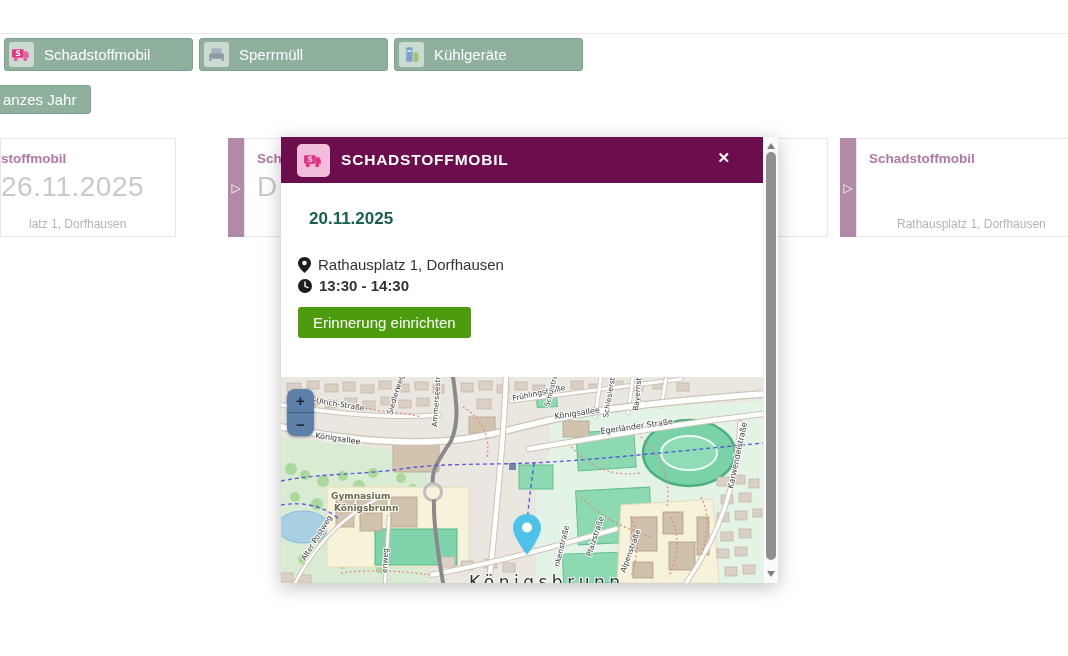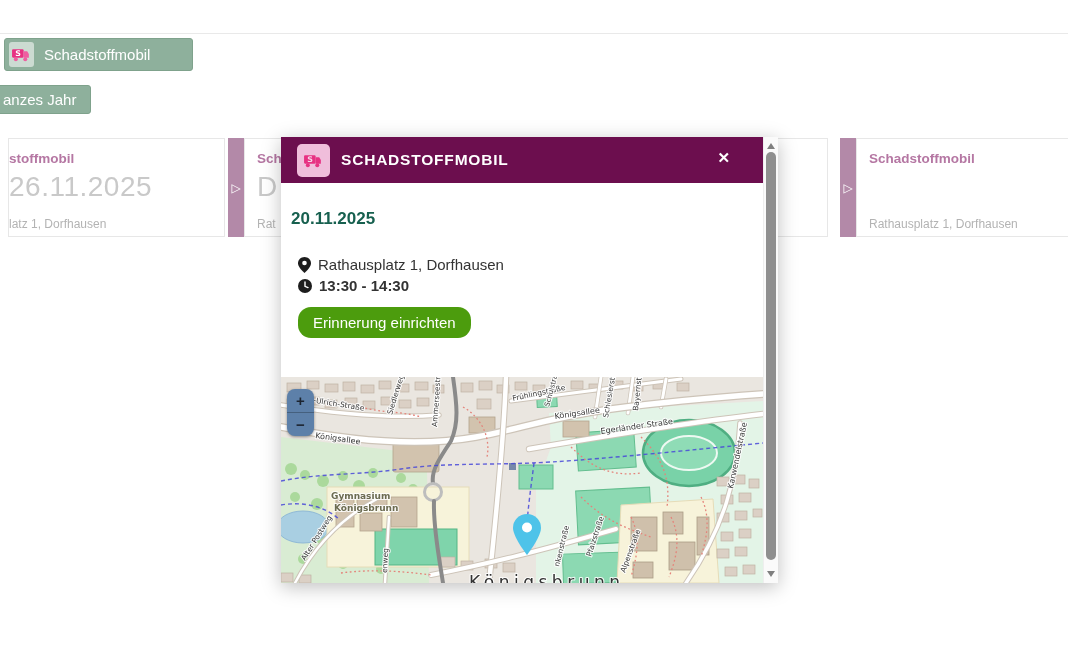--- a/index.html
+++ b/index.html
@@ -17,34 +17,34 @@
   .yearbtn{position:absolute;left:-12px;top:85px;height:29px;background:#8eb09c;border:1px solid #7fa28c;
            border-radius:3px;color:#fff;font-size:15px;display:flex;align-items:center;
            padding:0 14px;box-sizing:border-box;cursor:pointer;}
 
   
   .card{position:absolute;top:138px;height:99px;background:#fff;border:1px solid #e7e7e7;box-sizing:border-box;}
   .strip{position:absolute;top:138px;height:99px;width:16px;background:#b389a8;display:flex;
          align-items:center;justify-content:center;color:#fff;font-size:12px;}
   .c-title{position:absolute;top:12px;font-size:13.5px;font-weight:bold;color:#b577a3;white-space:nowrap;}
   .c-date{position:absolute;top:32px;font-size:28px;font-weight:300;color:#c9c9c9;white-space:nowrap;letter-spacing:.5px;}
-  .c-loc{position:absolute;top:78px;font-size:12px;color:#b3b3b3;white-space:nowrap;}
+  .c-loc{position:absolute;top:78px;font-size:12px;color:#b3b3b3;white-space:nowrap;padding-left:28px;}
   .pl{left:12px;} .pl0{left:0;}
 
   
   .modal{position:absolute;left:281px;top:137px;width:497px;height:446px;background:#fff;
          box-shadow:0 4px 18px rgba(0,0,0,.25);}
   .mhead{position:absolute;left:0;top:0;width:482px;height:46px;background:#6c0e4e;display:flex;align-items:center;}
   .mtile{width:33px;height:33px;margin-left:16px;background:#f0bedb;border-radius:5px;
          display:flex;align-items:center;justify-content:center;}
   .mtitle{color:#fff;font-size:15.5px;font-weight:600;letter-spacing:.8px;margin-left:11px;}
   .mclose{position:absolute;right:33px;top:12px;color:#fff;font-size:15px;font-weight:bold;cursor:pointer;}
-  .m-date{position:absolute;left:10px;top:72px;font-size:17px;font-weight:bold;color:#17604f;}
+  .m-date{position:absolute;left:28px;top:72px;font-size:17px;font-weight:bold;color:#17604f;}
   .m-row{position:absolute;left:17px;display:flex;align-items:center;gap:7px;font-size:15px;color:#333;}
-  .m-btn{position:absolute;left:17px;top:170px;height:31px;background:#4c9c0d;border-radius:13px;color:#fff;
+  .m-btn{position:absolute;left:17px;top:170px;height:31px;background:#4c9c0d;border-radius:3px;color:#fff;
          font-size:15px;display:flex;align-items:center;padding:0 15px;cursor:pointer;}
   .mmap{position:absolute;left:0;top:240px;width:482px;height:206px;overflow:hidden;background:#eae6e0;}
   .map-zoom{position:absolute;left:6px;top:12px;width:27px;height:47px;background:#5d80a9;border-radius:8px;
             box-shadow:0 1px 3px rgba(0,0,0,.4);z-index:5;}
   .mz{height:23px;display:flex;align-items:center;justify-content:center;font-size:15px;font-weight:bold;
       color:#1c2430;cursor:pointer;}
   .mz:first-child{border-bottom:1px solid rgba(0,0,0,.25);}
   .maplabel{font-family:"DejaVu Sans",sans-serif;paint-order:stroke;stroke:rgba(255,255,255,.85);
             stroke-width:2.2px;stroke-linejoin:round;}
 
@@ -67,25 +67,46 @@
       <svg width="21" height="21" viewBox="0 0 20 20">
           <rect x="1" y="5" width="11" height="8" rx="1" fill="#e73182"></rect>
           <path d="M12 7h3.4l1.6 2.6V13h-5z" fill="#ef5da0"></path>
           <circle cx="4.6" cy="14.6" r="1.9" fill="#ef5da0"></circle>
           <circle cx="13.6" cy="14.6" r="1.9" fill="#ef5da0"></circle>
           <text x="4" y="11.6" font-size="7.5" font-weight="bold" fill="#fff" font-family="DejaVu Sans">S</text>
         </svg>
     </span>
     <span class="flabel">Schadstoffmobil</span>
   </div>
+  <div class="fbtn">
+    <span class="ftile">
+      <svg width="21" height="21" viewBox="0 0 20 20">
+          <rect x="5" y="4" width="10" height="6" rx="1" fill="#aab3bd"></rect>
+          <rect x="3" y="9" width="14" height="5" rx="1" fill="#8e99a5"></rect>
+          <rect x="3" y="14" width="2" height="2" fill="#8e99a5"></rect>
+          <rect x="15" y="14" width="2" height="2" fill="#8e99a5"></rect>
+        </svg>
+    </span>
+    <span class="flabel">Sperrmüll</span>
+  </div>
+  <div class="fbtn">
+    <span class="ftile">
+      <svg width="21" height="21" viewBox="0 0 20 20">
+          <rect x="5" y="3" width="6" height="14" rx="1" fill="#7ba1cc"></rect>
+          <rect x="6" y="6" width="4" height="1.2" fill="#fff"></rect>
+          <rect x="12" y="8" width="4.5" height="9" rx="0.8" fill="#a3c171"></rect>
+        </svg>
+    </span>
+    <span class="flabel">Kühlgeräte</span>
+  </div>
 </div>
 
 <div class="yearbtn">anzes Jahr</div>
 
-<div class="card" style="left:8px;width:217px;">
+<div class="card" style="left:0;width:176px;">
   <div class="c-title pl0">stoffmobil</div>
   <div class="c-date pl0">26.11.2025</div>
   <div class="c-loc pl0">latz 1, Dorfhausen</div>
 </div>
 
 <div class="strip" style="left:228px;">
   <span>▷</span>
 </div>
 <div class="card" style="left:244px;width:584px;">
   <div class="c-title pl">Sch</div>

